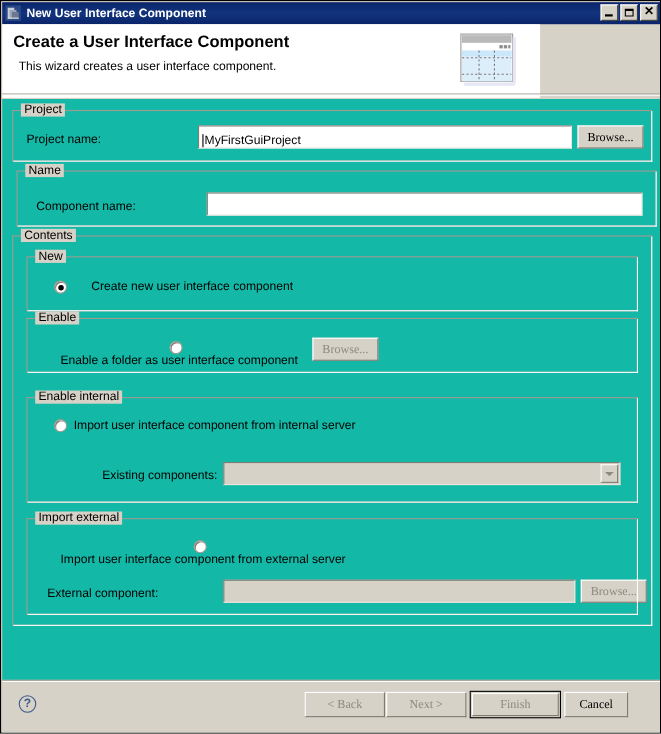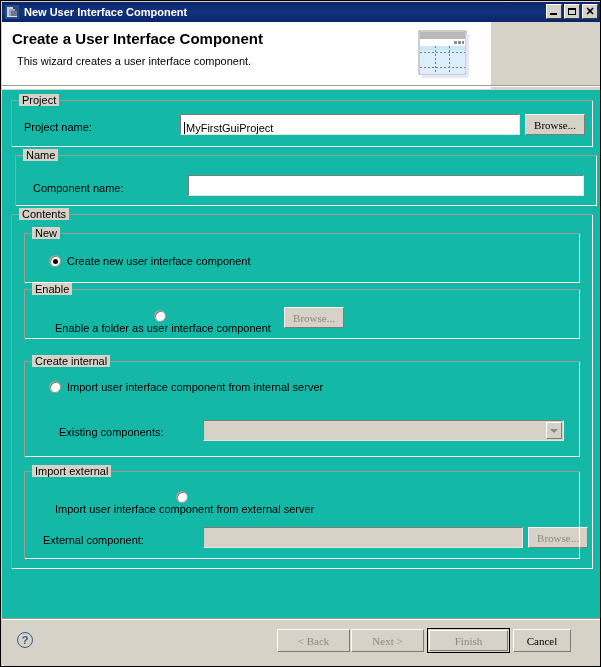--- a/index.html
+++ b/index.html
@@ -392,42 +392,42 @@
       <div class="textfield" style="left:172px; top:19px; width:396px; height:21px;">
         <span></span>
       </div>
     </div>
 
     <div class="group" style="left:9px; top:124px; width:582px; height:355px;">
       <div class="group-title">Contents</div>
 
       <div class="group" style="left:12px; top:18px; width:556px; height:50px;">
         <div class="group-title">New</div>
-        <div class="radio-row" style="left:24px; top:21px;">
+        <div class="radio-row" style="left:24px; top:21px;gap:16px;">
           <span class="radio checked"></span>
           <span class="radio-label">Create new user interface component</span>
         </div>
       </div>
 
       <div class="group" style="left:12px; top:74px; width:556px; height:50px;">
         <div class="group-title">Enable</div>
         <div class="radio-row" style="left:24px; top:20px;flex-direction:column;">
           <span class="radio"></span>
           <span class="radio-label">Enable a folder as user interface component</span>
         </div>
         <div class="btn disabled" style="left:259px; top:17px; width:60px; height:21px;">Browse...</div>
       </div>
 
       <div class="group" style="left:12px; top:146px; width:556px; height:96px;">
-        <div class="group-title">Create internal</div>
+        <div class="group-title">Enable internal</div>
         <div class="radio-row" style="left:24px; top:19px;">
           <span class="radio"></span>
           <span class="radio-label">Import user interface component from internal server</span>
         </div>
-        <div class="lbl" style="left:2px; top:64px;padding-left:32px;">Existing components:</div>
+        <div class="lbl" style="left:36px; top:64px;padding-left:32px;">Existing components:</div>
         <div class="combo" style="left:178px; top:58px; width:361px; height:21px;">
           <span class="combo-arrow"></span>
         </div>
       </div>
 
       <div class="group" style="left:12px; top:256px; width:556px; height:88px;">
         <div class="group-title">Import external</div>
         <div class="radio-row" style="left:24px; top:19px;flex-direction:column;">
           <span class="radio"></span>
           <span class="radio-label">Import user interface component from external server</span>

